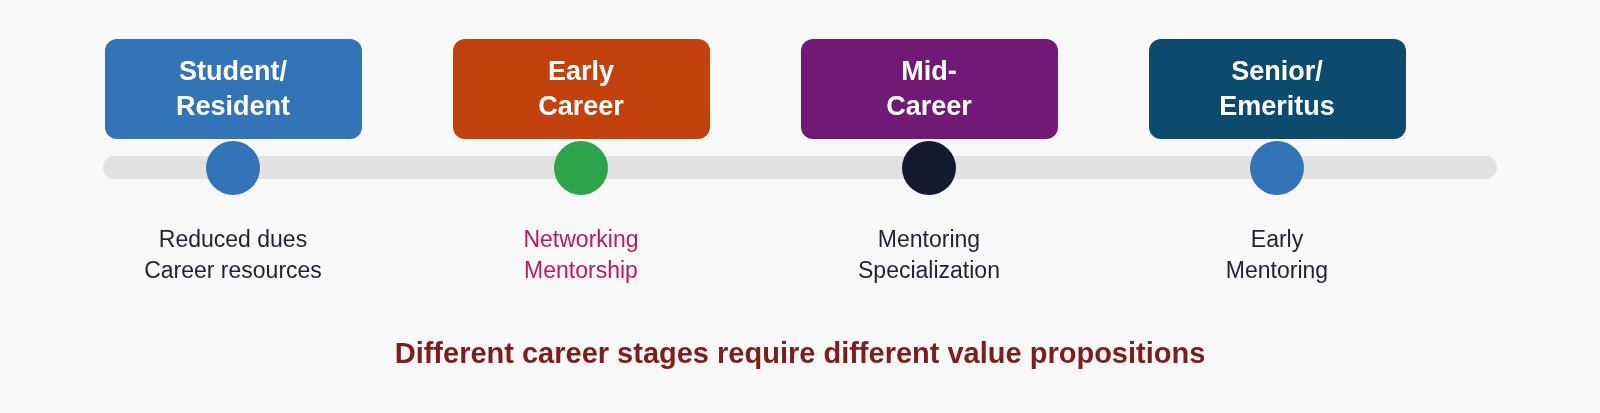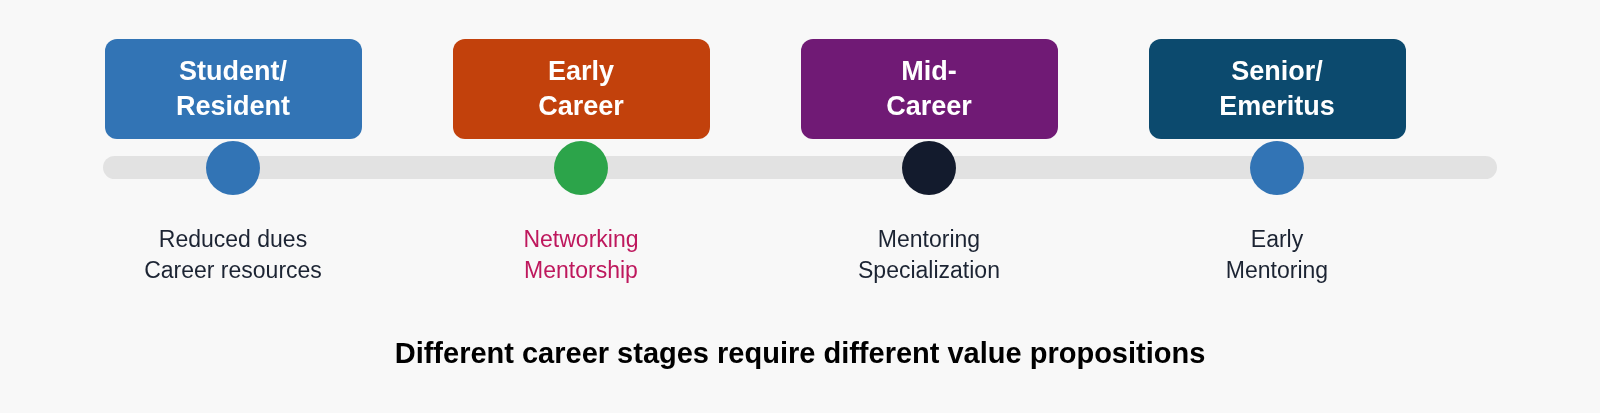--- a/index.html
+++ b/index.html
@@ -116,14 +116,14 @@
   <div class="stage">
     <div class="stage-box" style="background: #0c4a6e;">
       <span class="stage-title">Senior/
 Emeritus</span>
     </div>
     <div class="stage-dot" style="background: rgb(50, 116, 181);"></div>
     <div class="stage-benefits" style="color: rgb(28, 36, 51);">Early
 Mentoring</div>
   </div>
 </div>
-  <div class="caption" style="color: #000000;">Different career stages require different value propositions</div>
+  <div class="caption" style="color: #7f1d1d;">Different career stages require different value propositions</div>
 </div>
 
 </body></html>

